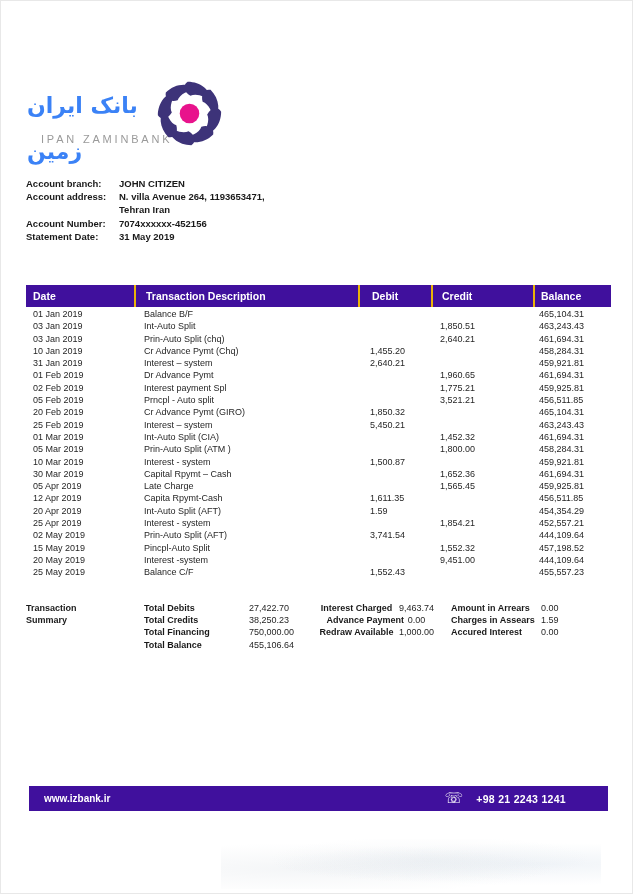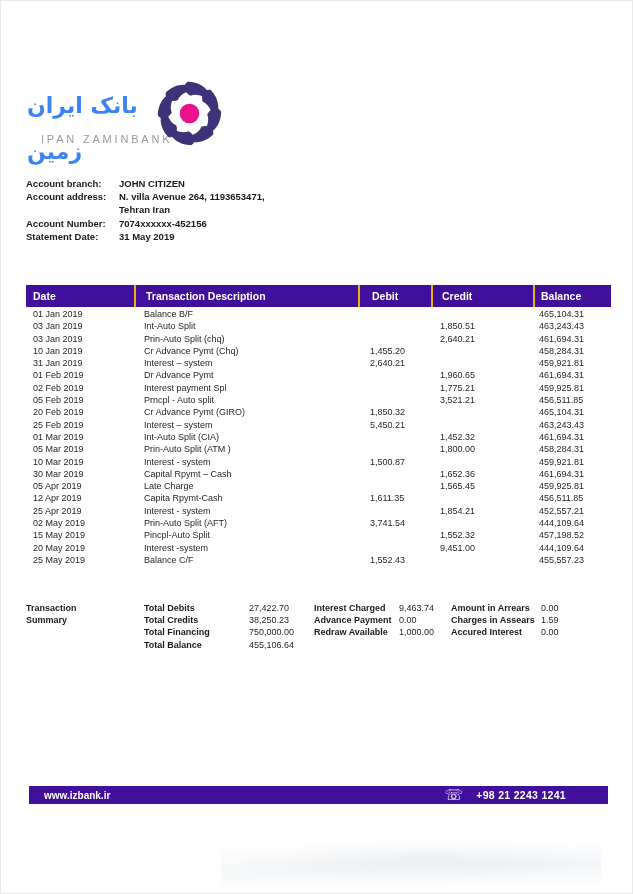--- a/index.html
+++ b/index.html
@@ -52,26 +52,26 @@
   .c2 { width: 73px;  padding-left: 12px; }
   .c3 { width: 102px; padding-left: 9px; }
   .c4 { width: 78px;  padding-left: 6px; }
   .tcell { overflow: hidden; white-space: nowrap; }
   
   .summary-title { position: absolute; left: 25px; top: 601px; font-size: 9px; font-weight: bold; color: #1a1a1a; line-height: 12.2px; }
   .sgroup { position: absolute; top: 601px; font-size: 9px; color: #262626; }
   .sgroup .srow { height: 12.2px; line-height: 12.2px; white-space: nowrap; }
   .sgroup .slabel { display: inline-block; font-weight: bold; color: #1a1a1a; }
   .g1 { left: 143px; } .g1 .slabel { width: 105px; }
-  .g2 { left: 313px; } .g2 .slabel { width: 85px; }
+  .g2 { left: 313px; text-align: center; } .g2 .slabel { width: 85px; }
   .g3 { left: 450px; } .g3 .slabel { width: 90px; }
   
   .footer-bar {
     position: absolute; left: 28px; top: 785px;
-    width: 579px; height: 18px;
+    width: 579px; height: 25px;
     background: #40109d; color: #ffffff;
     display: flex; align-items: center;
   }
   .site { font-size: 10px; font-weight: bold; margin-left: 15px; }
   .phone-wrap { margin-left: auto; margin-right: 42px; display: flex; align-items: center; }
   .phone-icon { font-size: 15px; line-height: 15px; margin-right: 13px; font-family: "DejaVu Sans", sans-serif; }
   .phone-num { font-size: 10.5px; font-weight: bold; letter-spacing: 0.3px; }
   
   .watermark {
     position: absolute; left: 220px; top: 838px; width: 380px; height: 50px;
@@ -237,20 +237,27 @@
       <div class="tcell c4">459,925.81</div>
     </div>
       <div class="trow">
       <div class="tcell c0">12 Apr 2019</div>
       <div class="tcell c1">Capita Rpymt-Cash</div>
       <div class="tcell c2">1,611.35</div>
       <div class="tcell c3"></div>
       <div class="tcell c4">456,511.85</div>
     </div>
       <div class="trow">
+      <div class="tcell c0">20 Apr 2019</div>
+      <div class="tcell c1">Int-Auto Split (AFT)</div>
+      <div class="tcell c2">1.59</div>
+      <div class="tcell c3"></div>
+      <div class="tcell c4">454,354.29</div>
+    </div>
+      <div class="trow">
       <div class="tcell c0">25 Apr 2019</div>
       <div class="tcell c1">Interest - system</div>
       <div class="tcell c2"></div>
       <div class="tcell c3">1,854.21</div>
       <div class="tcell c4">452,557.21</div>
     </div>
       <div class="trow">
       <div class="tcell c0">02 May 2019</div>
       <div class="tcell c1">Prin-Auto Split (AFT)</div>
       <div class="tcell c2">3,741.54</div>

